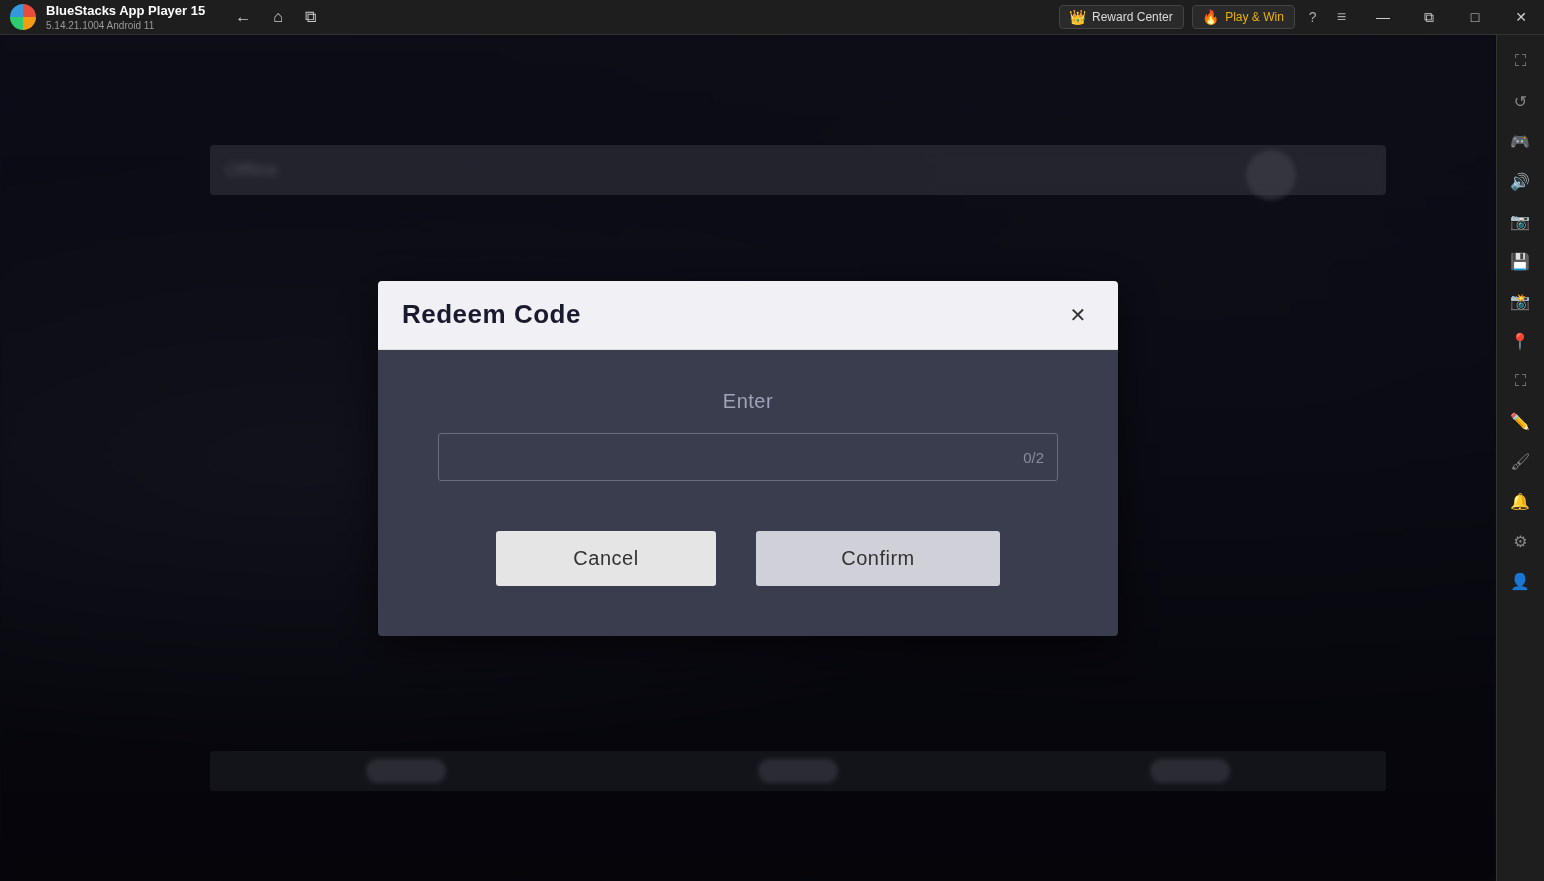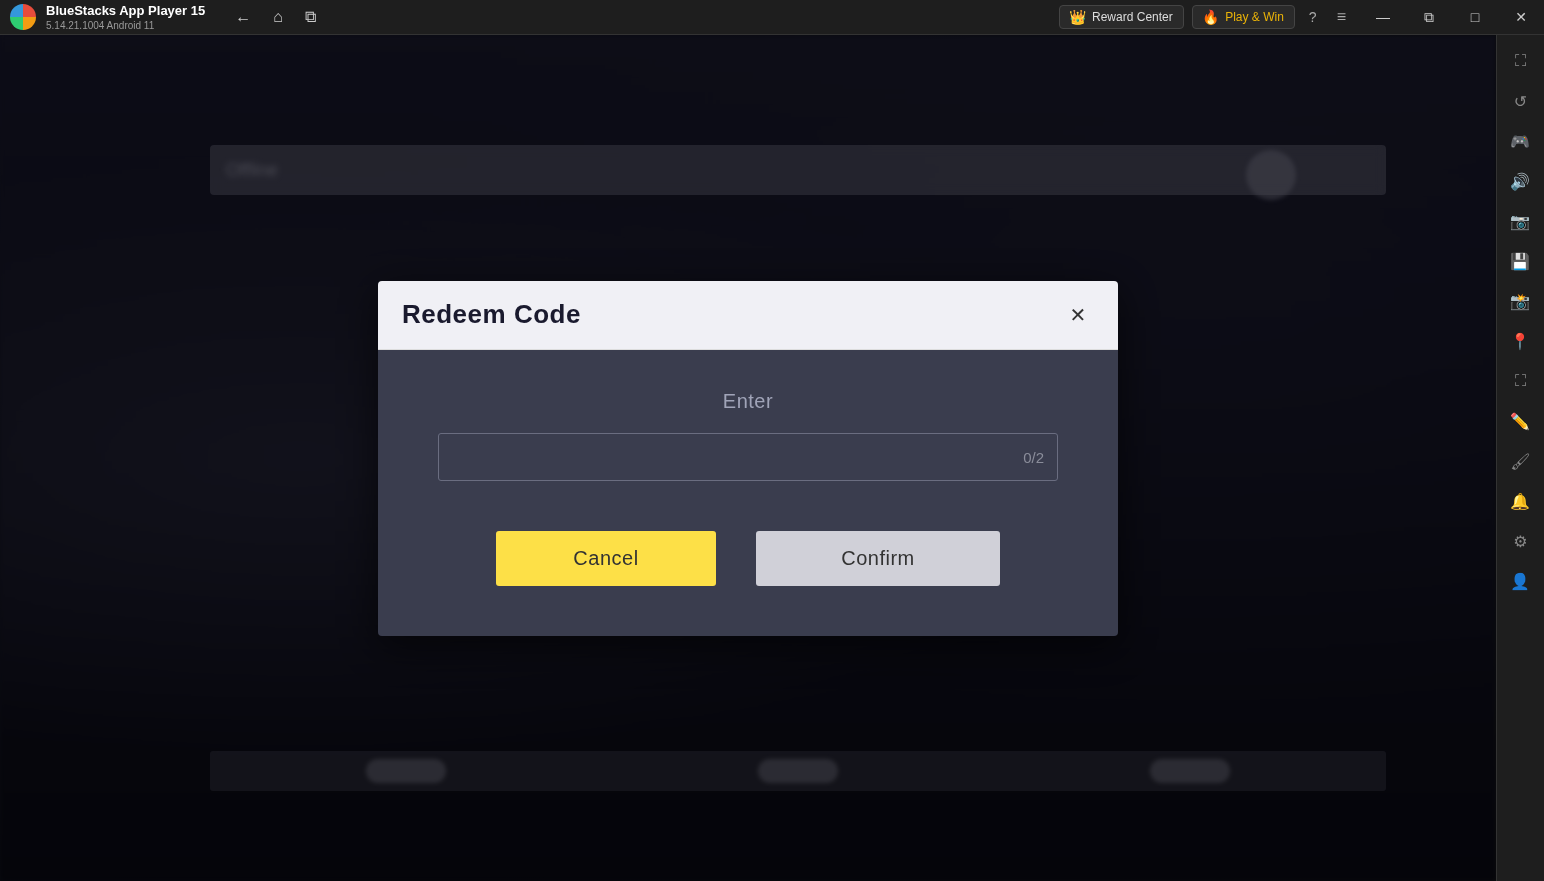--- a/index.html
+++ b/index.html
@@ -305,21 +305,21 @@
 
     .dialog-buttons {
       display: flex;
       justify-content: center;
       gap: 40px;
     }
 
     .btn-cancel {
       width: 220px;
       padding: 16px;
-      background: #fde047;
+      background: #e5e5e5;
       border: none;
       border-radius: 3px;
       font-size: 20px;
       color: #333;
       cursor: pointer;
       letter-spacing: 0.5px;
     }
 
     .btn-confirm {
       width: 244px;

